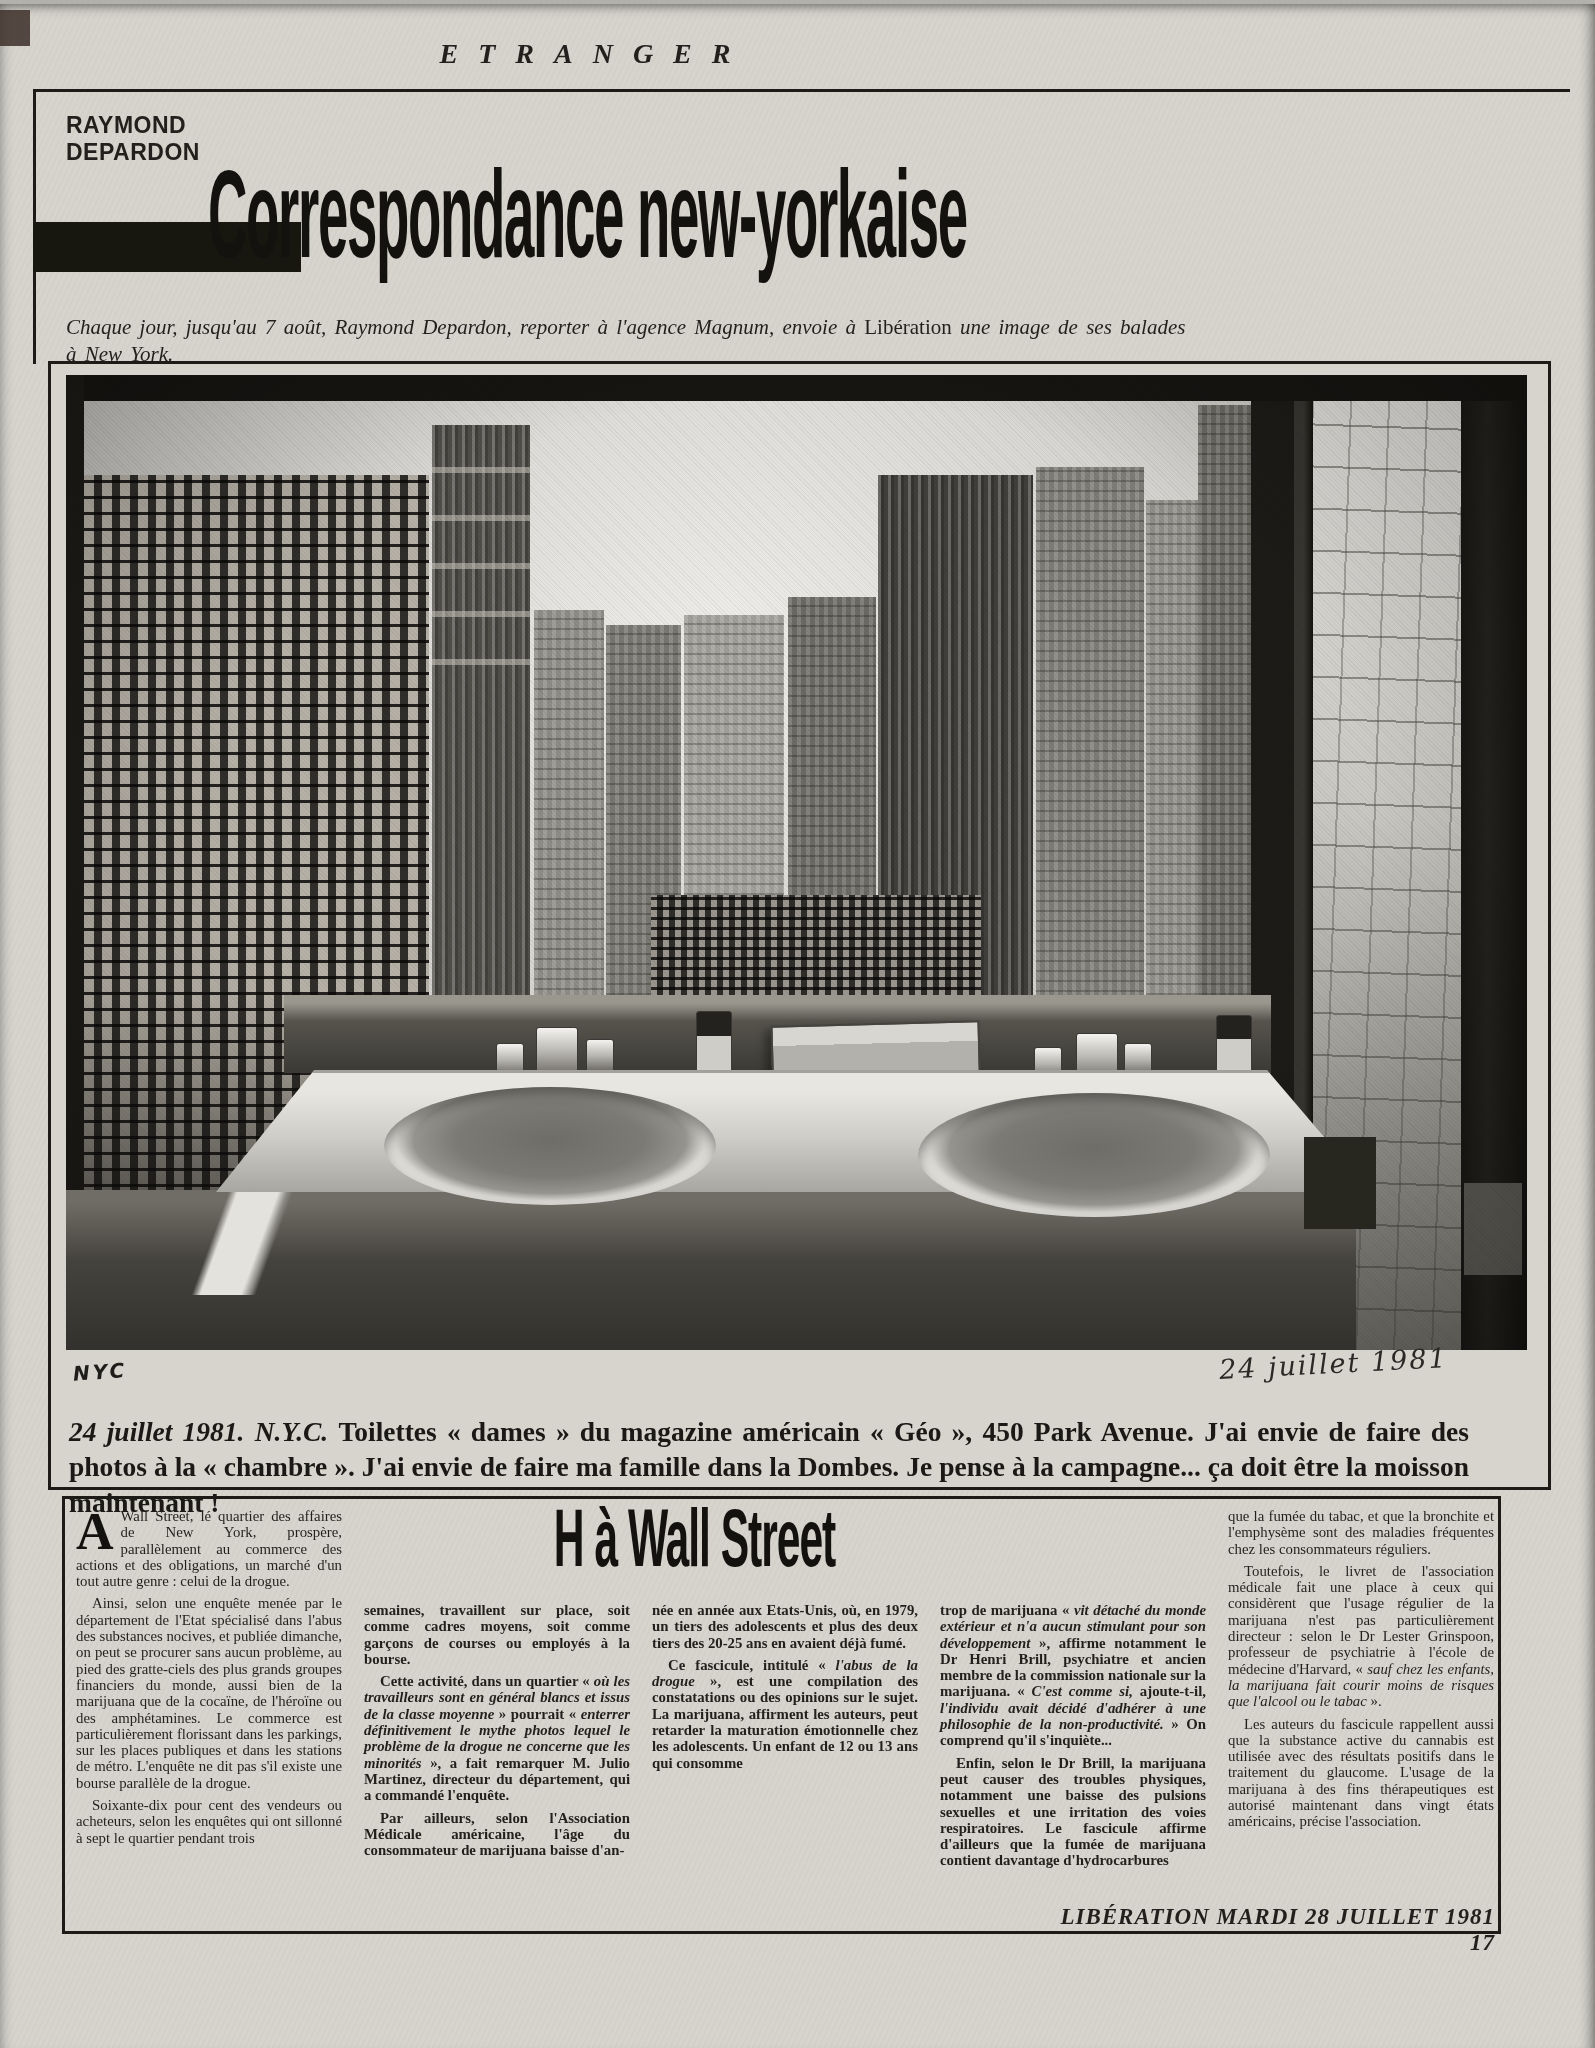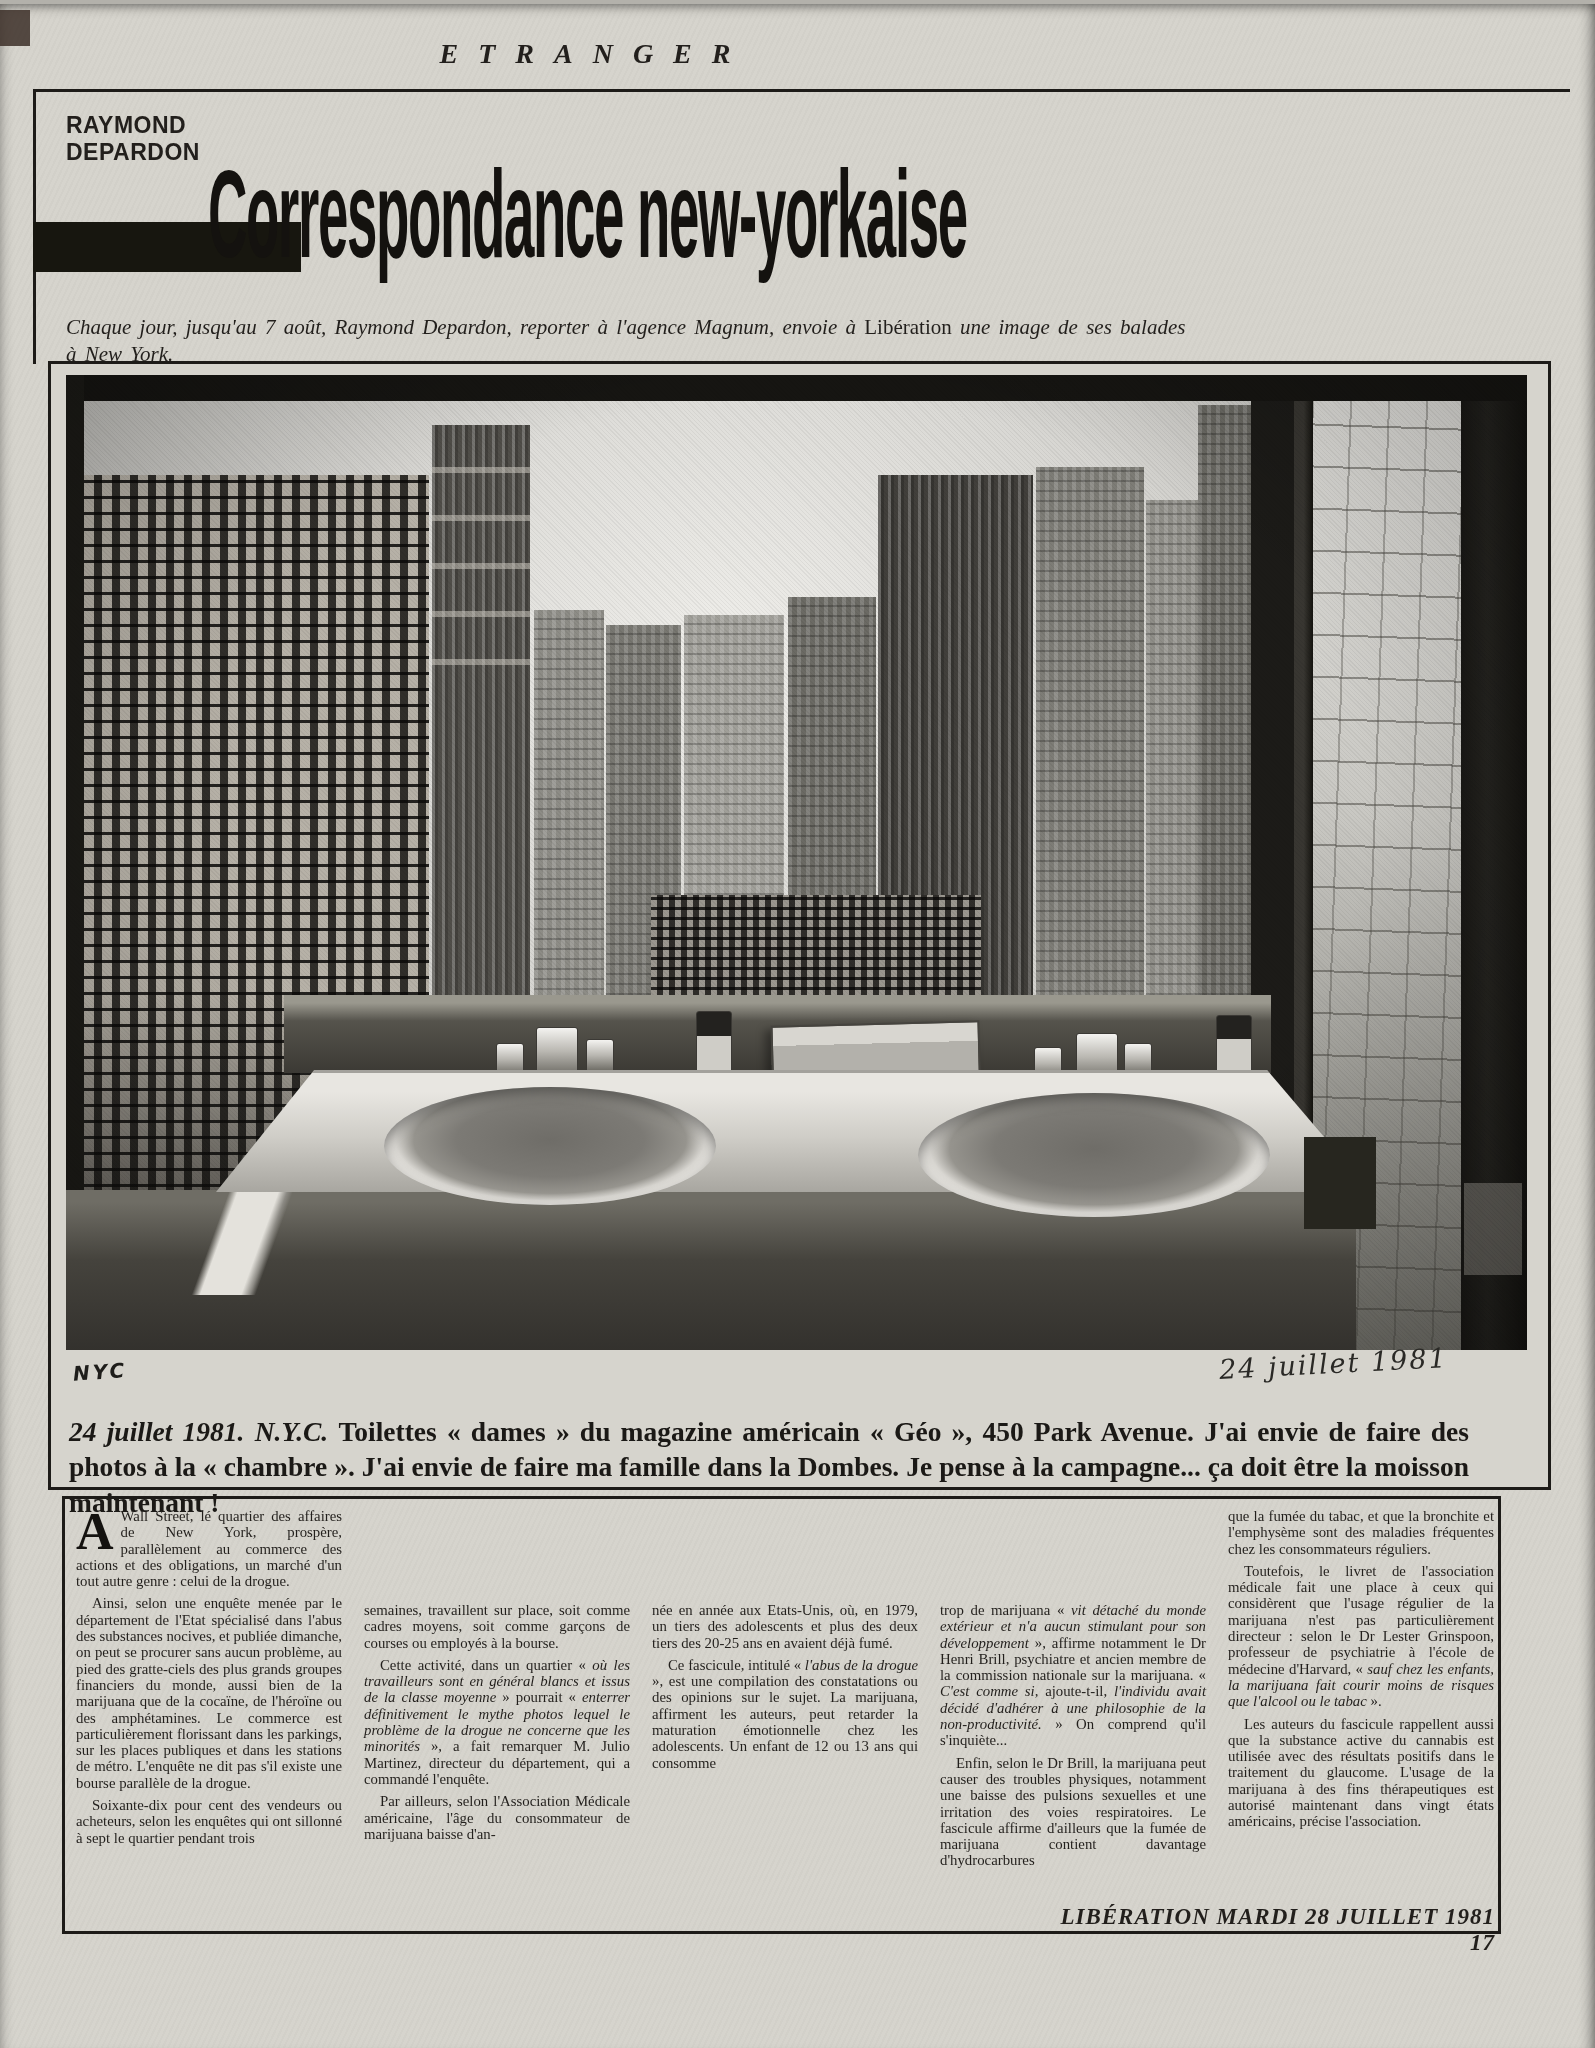--- a/index.html
+++ b/index.html
@@ -61,21 +61,21 @@
   .caption .cap-lead{font-weight:bold;font-style:italic;}
 
   
   .article-box{position:absolute;left:62px;top:1492px;width:1433px;height:432px;
         border:3px solid #1d1b18;}
   .art-headline{position:absolute;left:250px;top:-2px;width:760px;text-align:center;white-space:nowrap;}
   .art-headline-inner{display:inline-block;transform:scaleX(.52);transform-origin:center top;
         font:bold 82px/1 "Liberation Sans",sans-serif;letter-spacing:-2px;color:#14120f;}
   .cols{position:absolute;left:11px;top:9px;display:flex;gap:22px;}
   .col{width:266px;font:14.8px/16.3px "Liberation Serif",serif;text-align:justify;}
-  .col.mid{padding-top:94px;}
+  .col.mid{padding-top:94px;font-weight:bold;}
   .col p{margin:0 0 6px 0;}
   .col p + p{text-indent:16px;}
   .dropcap{float:left;font:bold 52px/.8 "Liberation Serif",serif;margin:3px 7px 0 0;color:#14120f;}
 
   .footer-credit{position:absolute;left:1040px;top:1900px;width:455px;text-align:right;
         font:bold italic 23px "Liberation Serif",serif;letter-spacing:1px;}
 </style>
 </head>
 <body>
 
@@ -141,20 +141,23 @@
       <div style="left:318px;top:712px;width:332px;height:118px;border-radius:50%;background:radial-gradient(ellipse at 50% 45%, #6f6d68 0%, #7c7a75 40%, #96948e 58%, #d9d7d2 66%, #eceae5 72%, #9b9993 82%, #7a7872 100%);box-shadow:inset 0 6px 14px rgba(0,0,0,.45);z-index:6;"></div>
       <div style="left:852px;top:718px;width:352px;height:124px;border-radius:50%;background:radial-gradient(ellipse at 50% 45%, #6f6d68 0%, #7c7a75 40%, #96948e 58%, #d9d7d2 66%, #eceae5 72%, #9b9993 82%, #7a7872 100%);box-shadow:inset 0 6px 14px rgba(0,0,0,.45);z-index:6;"></div>
       <div style="left:1238px;top:762px;width:72px;height:92px;background:#27261f;z-index:6;"></div>
     </div>
     <div class="annot-nyc">NYC</div>
     <div class="annot-date">24 juillet 1981</div>
     <p class="caption"><span class="cap-lead">24 juillet 1981. N.Y.C. </span><span>Toilettes « dames » du magazine américain « Géo », 450 Park Avenue. J'ai envie de faire des photos à la « chambre ». J'ai envie de faire ma famille dans la Dombes. Je pense à la campagne... ça doit être la moisson maintenant !</span></p>
   </div>
 
   <div class="article-box">
+    <div class="art-headline">
+      <span class="art-headline-inner">H à Wall Street</span>
+    </div>
     <div class="cols">
       <div class="col">
           <p><span class="dropcap">A</span><span>Wall Street, lé quartier des affaires de New York, prospère, parallèlement au commerce des actions et des obligations, un marché d'un tout autre genre : celui de la drogue.</span></p>
           <p><span>Ainsi, selon une enquête menée par le département de l'Etat spécialisé dans l'abus des substances nocives, et publiée dimanche, on peut se procurer sans aucun problème, au pied des gratte-ciels des plus grands groupes financiers du monde, aussi bien de la marijuana que de la cocaïne, de l'héroïne ou des amphétamines. Le commerce est particulièrement florissant dans les parkings, sur les places publiques et dans les stations de métro. L'enquête ne dit pas s'il existe une bourse parallèle de la drogue.</span></p>
           <p><span>Soixante-dix pour cent des vendeurs ou acheteurs, selon les enquêtes qui ont sillonné à sept le quartier pendant trois</span></p>
         </div>
       <div class="col mid">
           <p><span>semaines, travaillent sur place, soit comme cadres moyens, soit comme garçons de courses ou employés à la bourse.</span></p>
           <p><span>Cette activité, dans un quartier « </span><i>où les travailleurs sont en général blancs et issus de la classe moyenne</i><span> » pourrait « </span><i>enterrer définitivement le mythe photos lequel le problème de la drogue ne concerne que les minorités</i><span> », a fait remarquer M. Julio Martinez, directeur du département, qui a commandé l'enquête.</span></p>
           <p><span>Par ailleurs, selon l'Association Médicale américaine, l'âge du consommateur de marijuana baisse d'an-</span></p>

